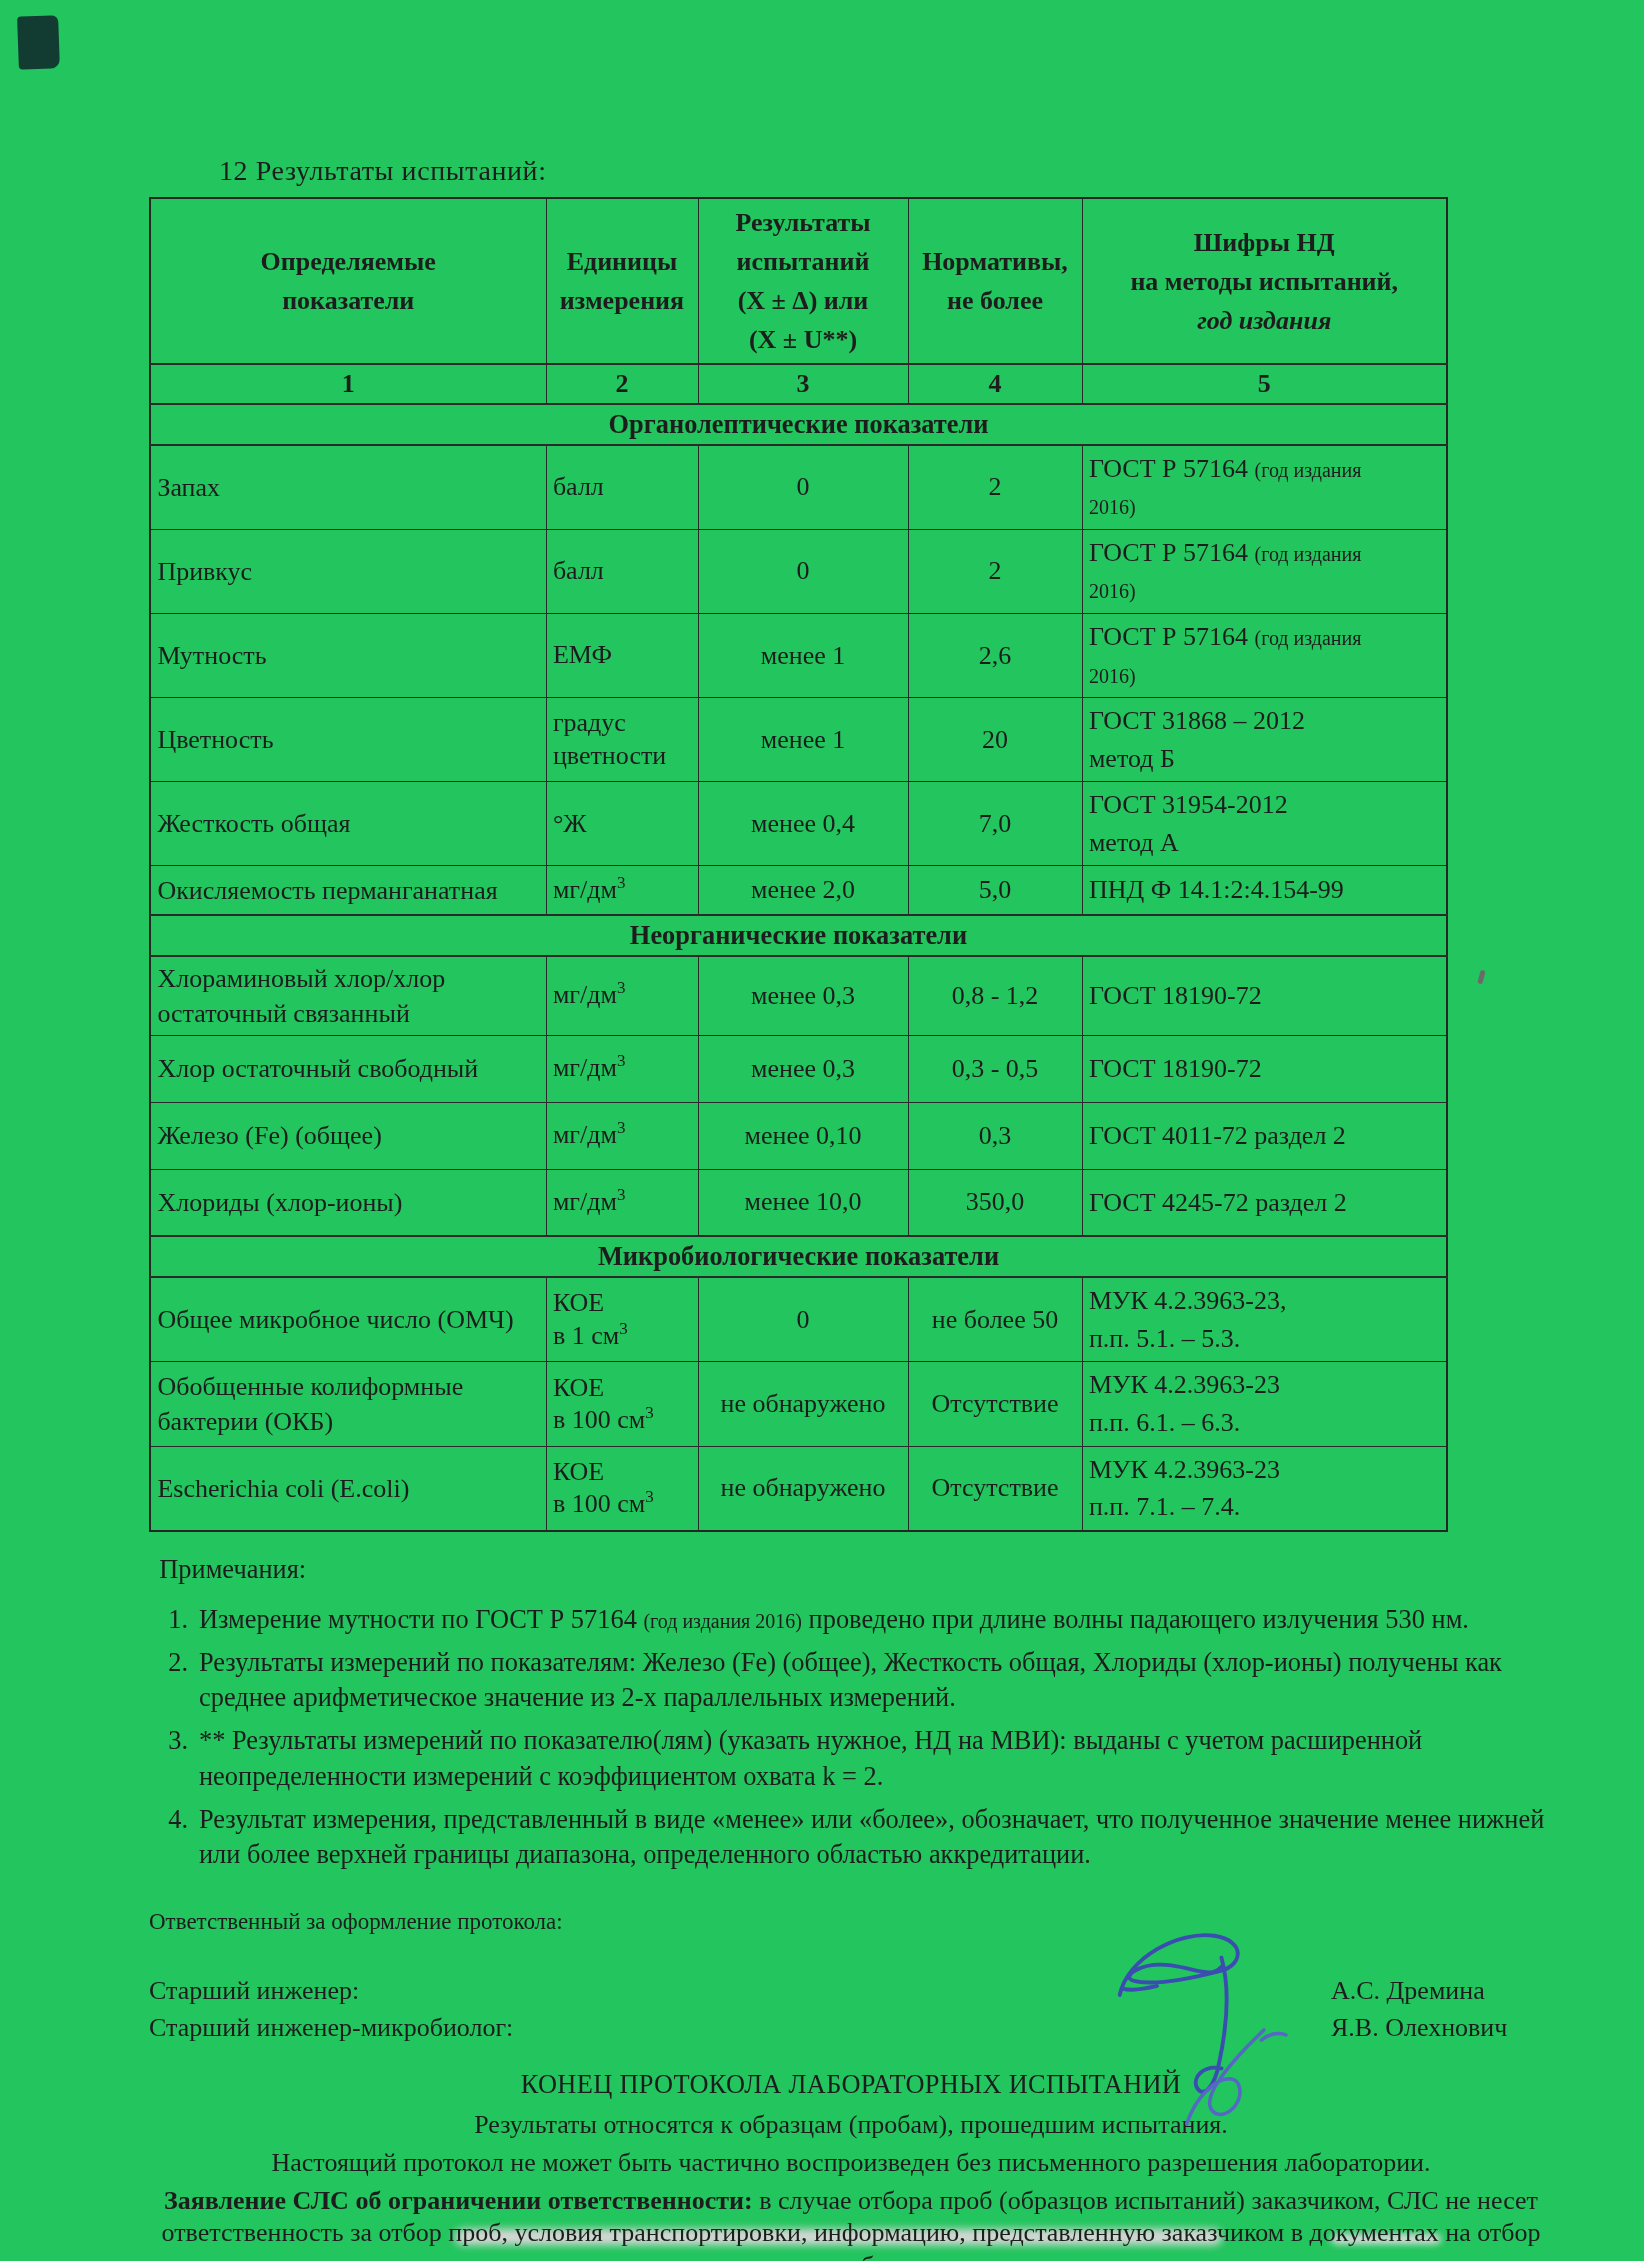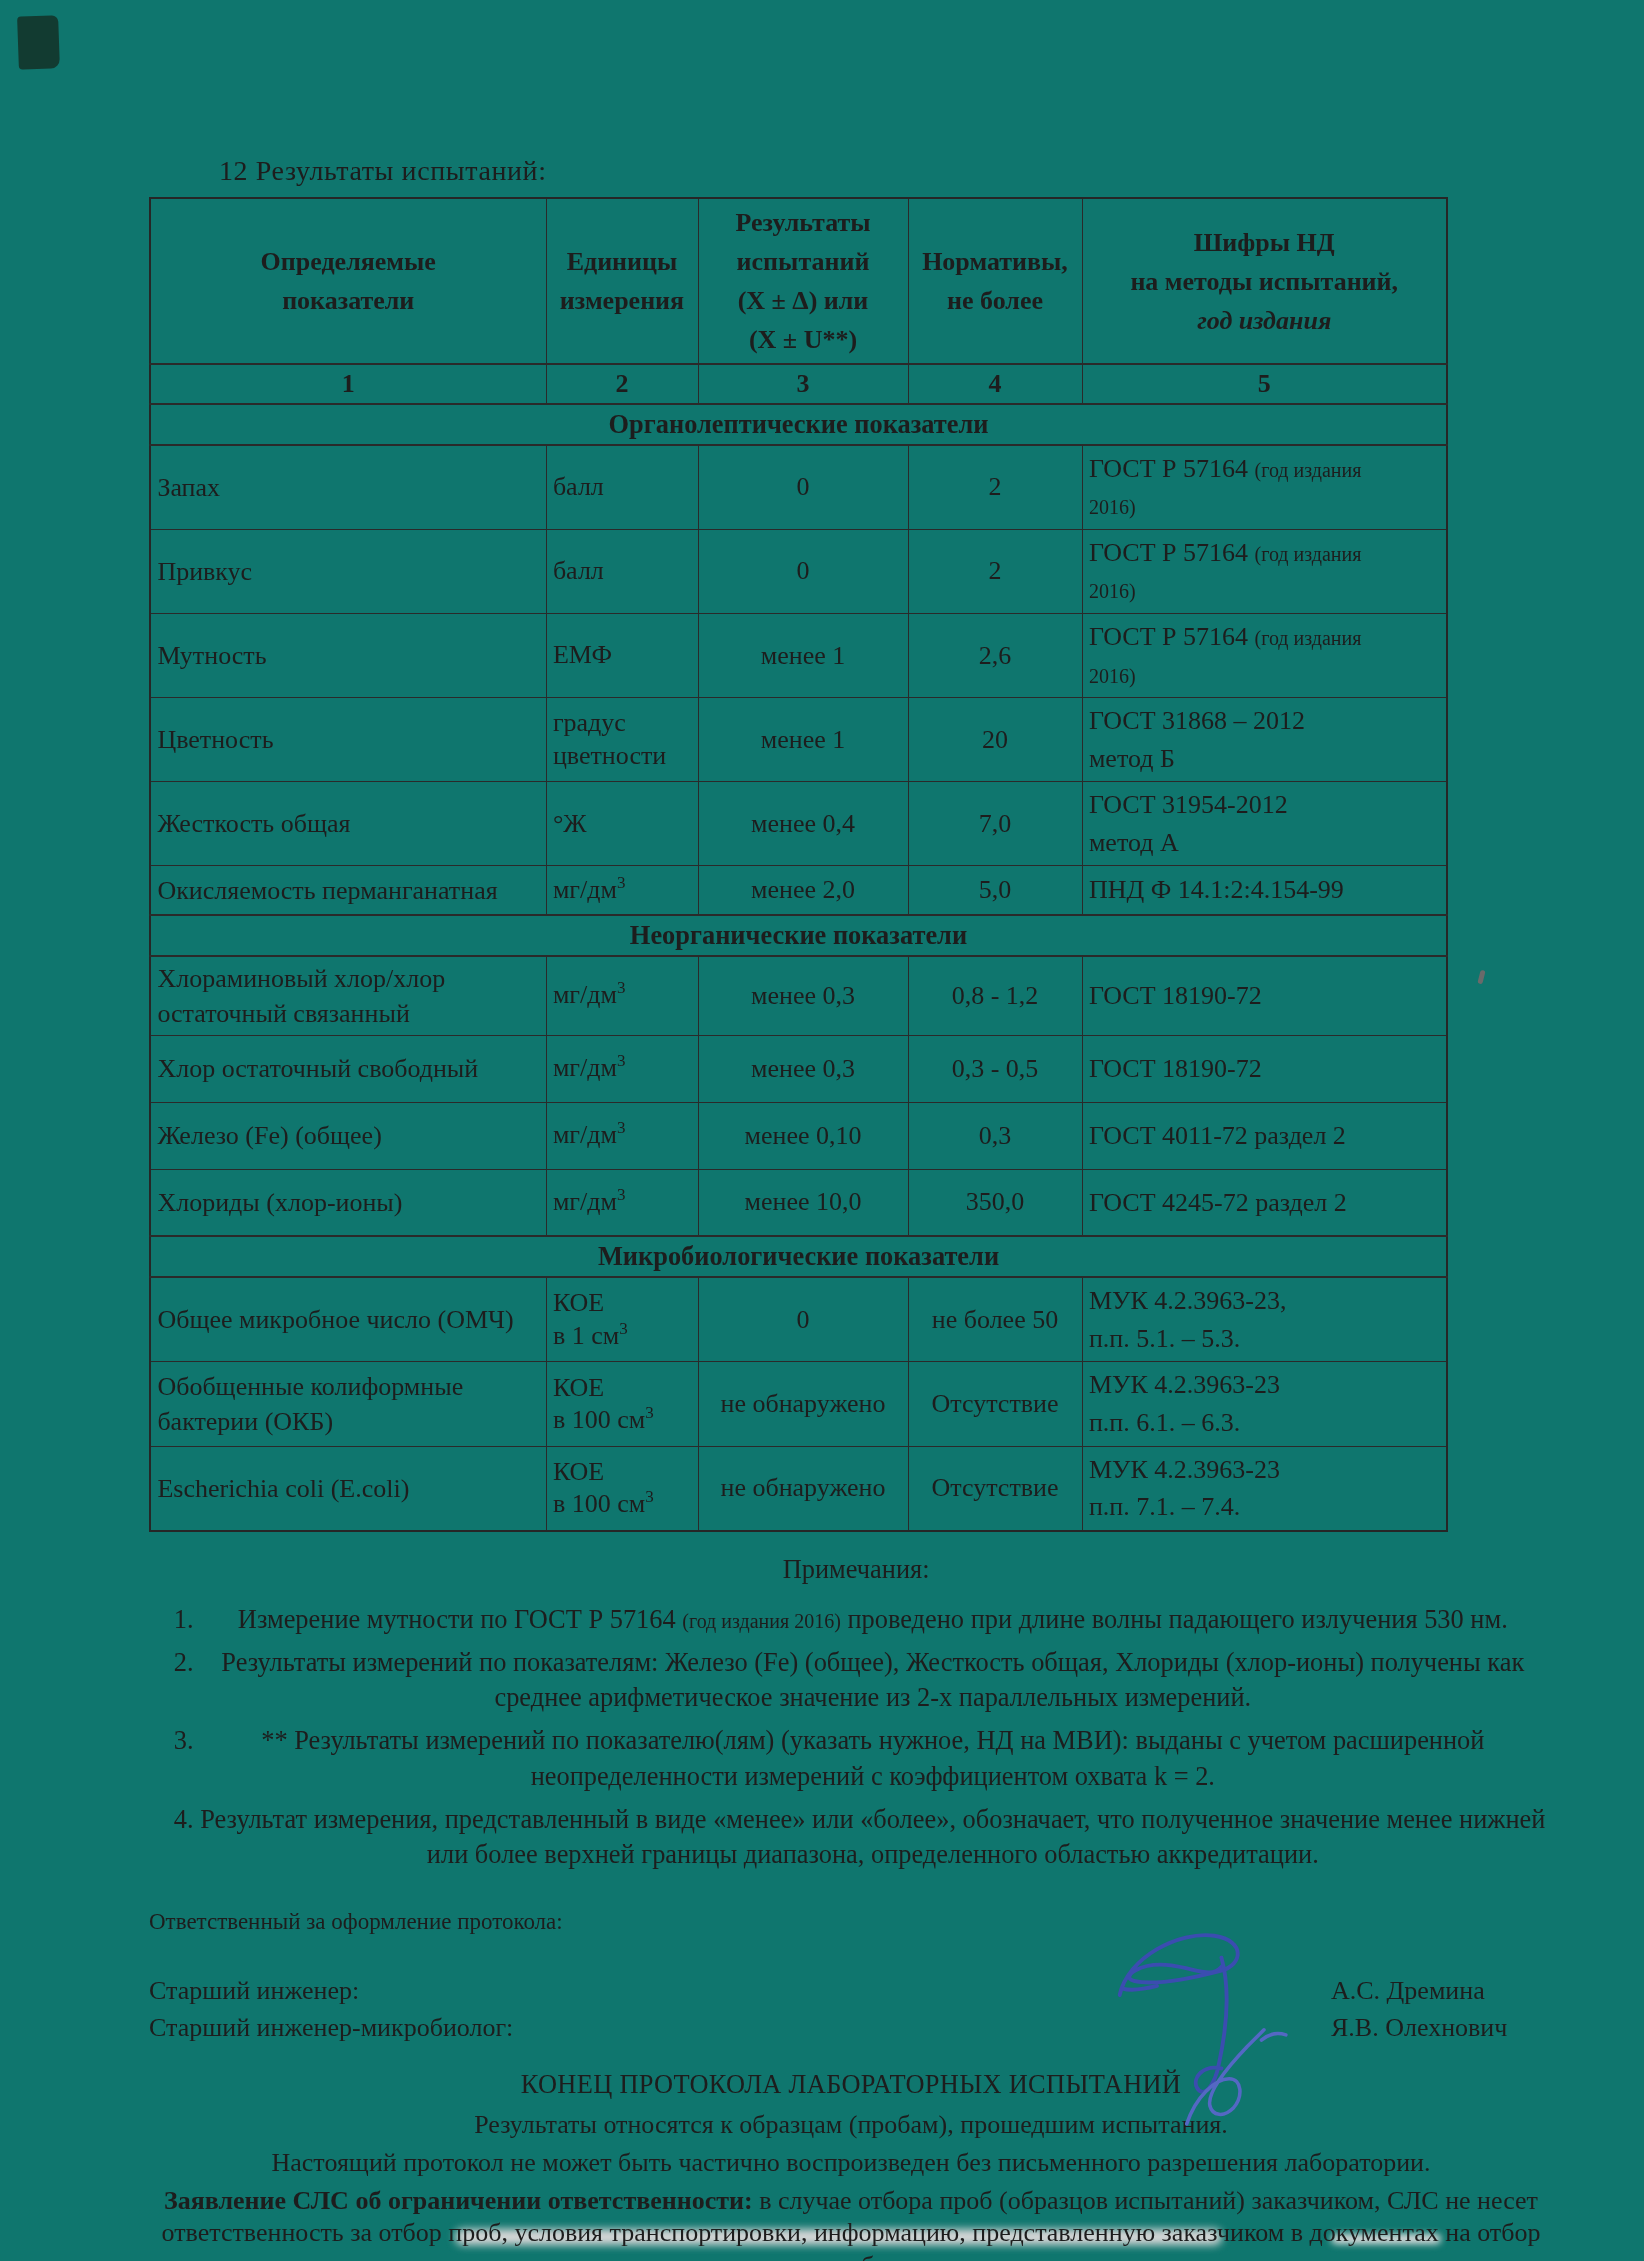--- a/index.html
+++ b/index.html
@@ -1,16 +1,16 @@
 <!DOCTYPE html>
 <html style="font-size:10.3px"><head>
 <meta charset="utf-8">
 <style>
   html,body{margin:0;padding:0;background:#888;}
-  .page{position:relative;width:1644px;height:2261px;background:#0f766e;overflow:hidden;
+  .page{position:relative;width:1644px;height:2261px;background:#22c55e;overflow:hidden;
         font-family:"Liberation Serif","DejaVu Serif",serif;color:#1d1d1d;}
   .content{position:absolute;left:149px;top:155px;width:1404px;}
   .title{font-size:28px;margin-left:70px;margin-bottom:10.3px;letter-spacing:0.6px;}
   
   table.results{border-collapse:collapse;table-layout:fixed;width:1296px;border:2.6px solid #262626;}
   table.results td,table.results th{border:1.9px solid #2a2a2a;font-weight:normal;
         font-size:26px;padding:3.9px 6.4px;vertical-align:middle;overflow:hidden;}
   tr.hh{height:113px;}
   tr.hh th{font-weight:bold;text-align:center;line-height:1.5;}
   tr.hn{height:32px;}
@@ -21,21 +21,21 @@
   td.c-unit{text-align:left;line-height:1.25;}
   td.c-res,td.c-norm{text-align:center;}
   td.c-meth{text-align:left;padding-left:13px;line-height:1.45;}
   td.c-meth .sm,.note-sm{font-size:20px;}
   td.c-unit sup{font-size:17px;vertical-align:super;line-height:0;}
   .it{font-style:italic;}
   .row-0{height:64px}.row-1{height:64px}.row-2{height:62px}.row-3{height:63px}
   .row-4{height:64px}.row-5{height:49px}.row-6{height:68px}.row-7{height:67px}
   .row-8{height:67px}.row-9{height:67px}.row-10{height:85px}.row-11{height:70px}.row-12{height:70px}
   
-  .notes{margin-top:22px;text-align:center;}
+  .notes{margin-top:22px;}
   .notes-label{font-size:26.4px;margin-left:10.3px;margin-bottom:17px;}
   .note-item{display:flex;font-size:26.4px;line-height:1.34;margin-bottom:7.7px;}
   .note-num{width:50px;flex:0 0 50px;padding-left:19.3px;box-sizing:border-box;}
   .note-text{flex:1;padding-right:6.4px;}
   
   .responsible{font-size:23px;margin-top:37px;}
   .signers{position:relative;margin-top:43px;}
   .signer-row{display:flex;font-size:26px;line-height:1.0;margin-bottom:10.3px;}
   .signer-role{flex:0 0 auto;}
   .signer-name{margin-left:auto;width:222px;text-align:left;}

